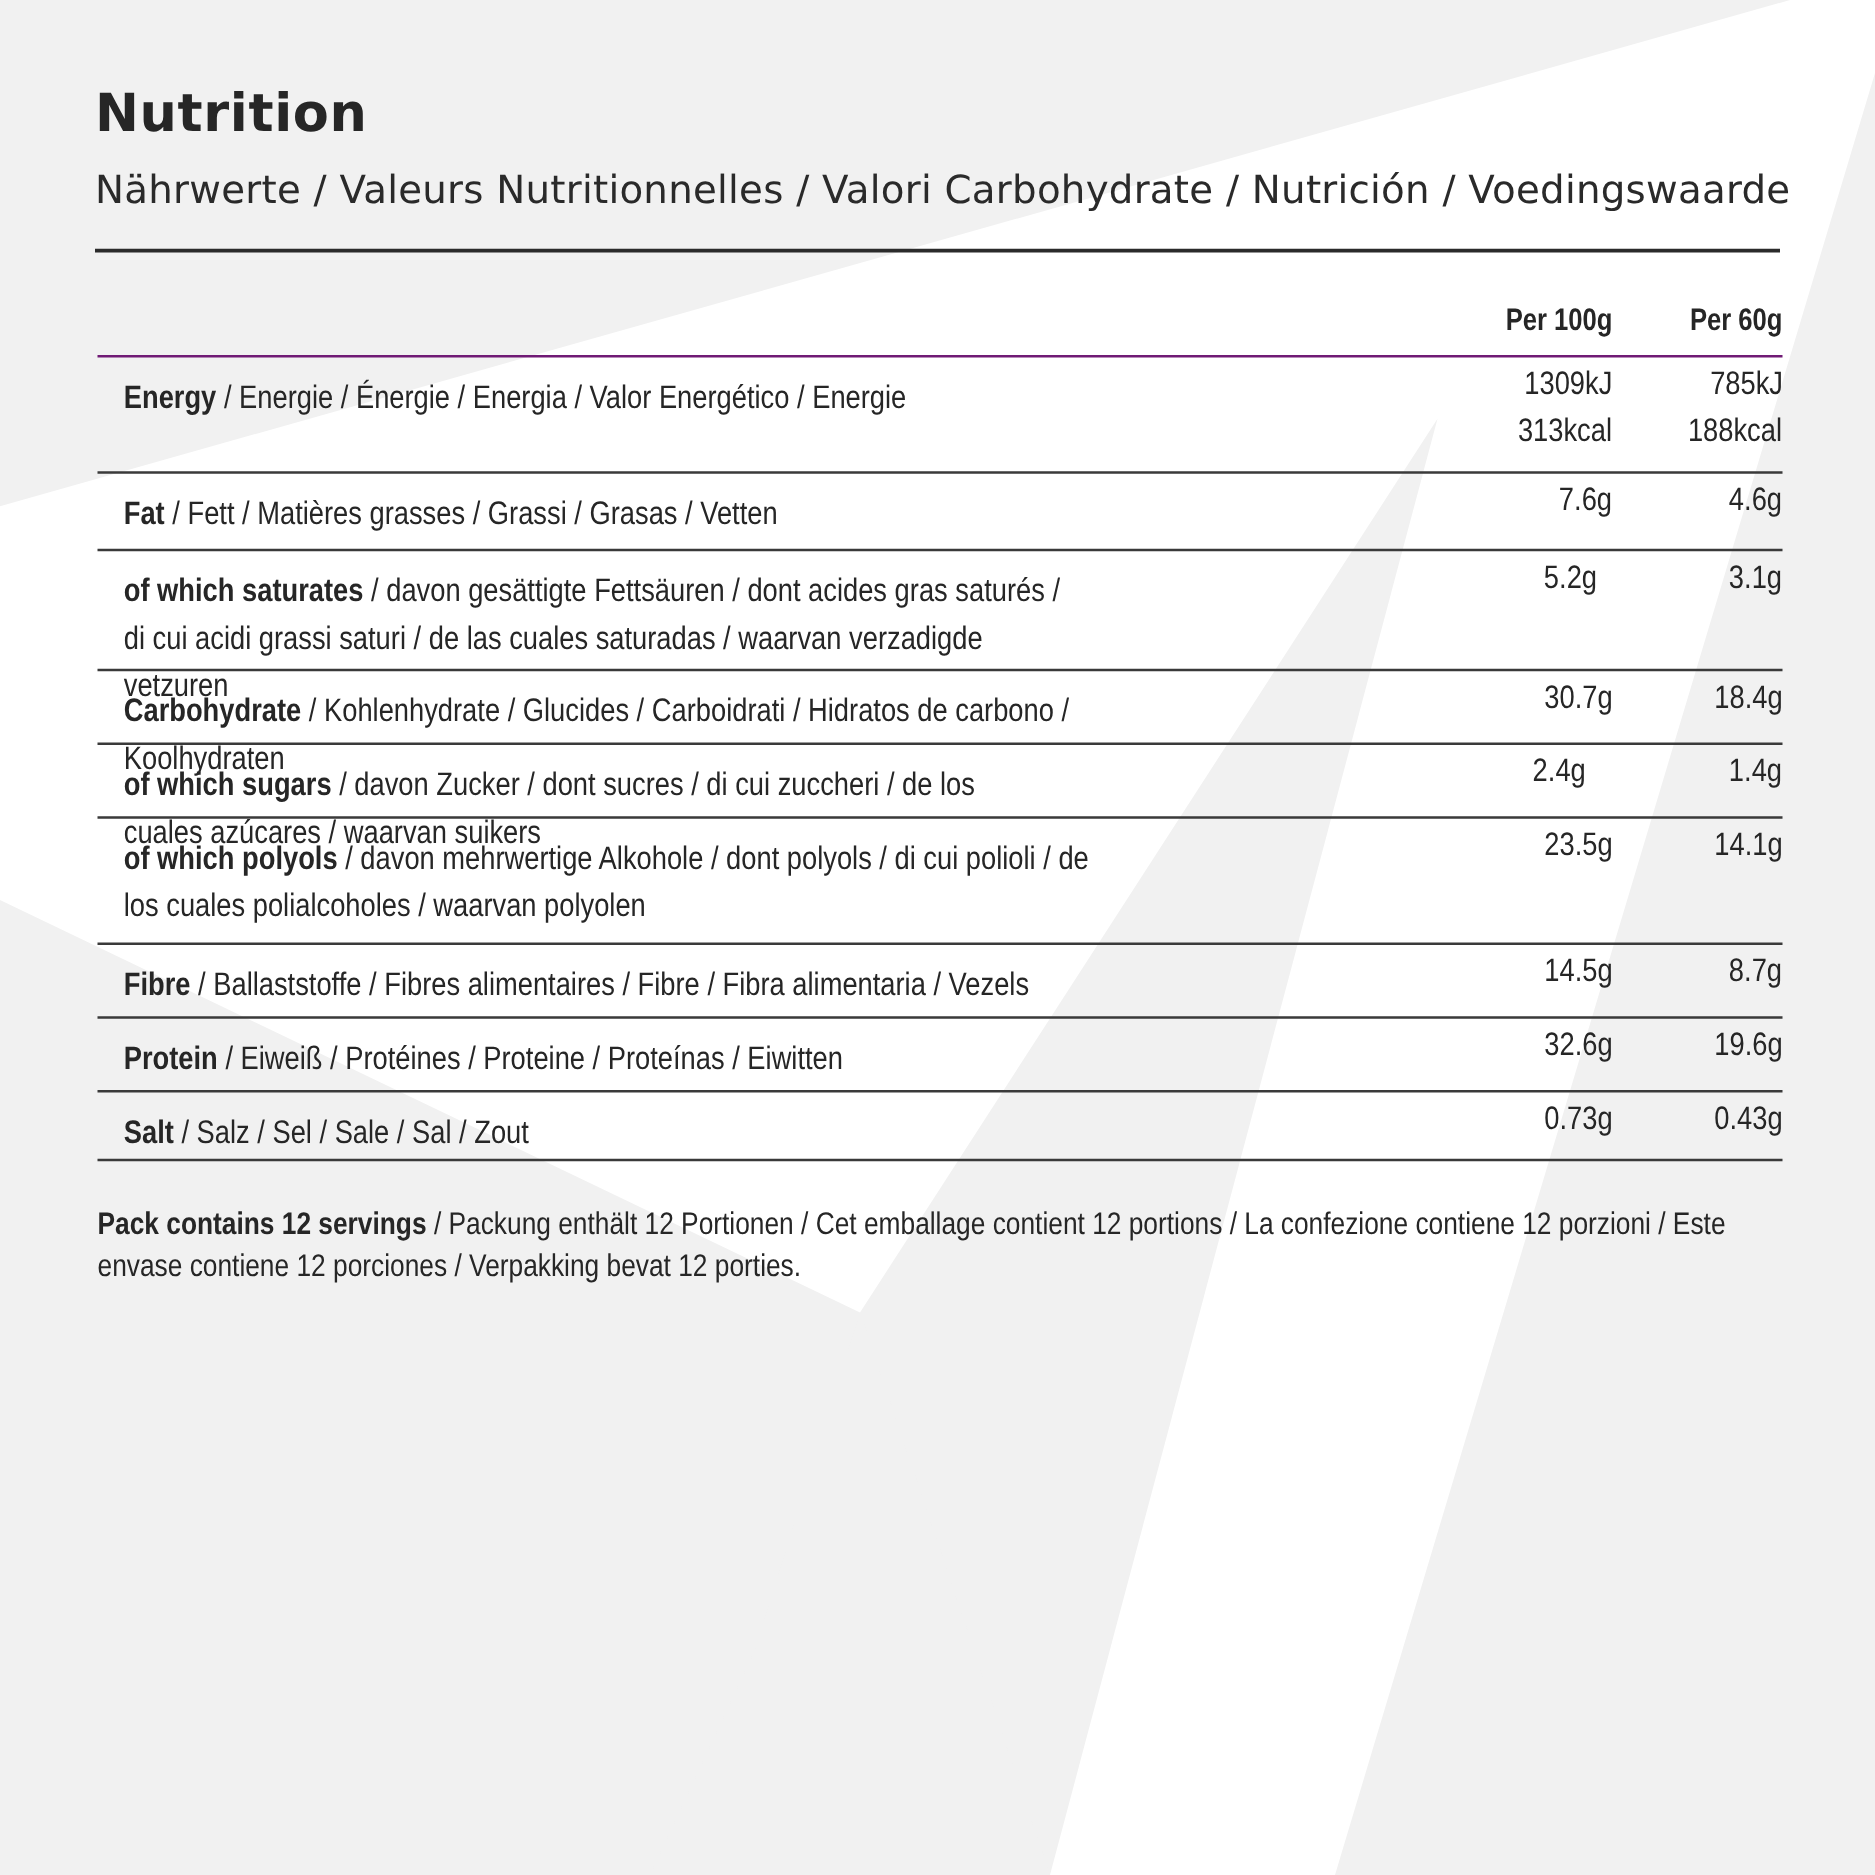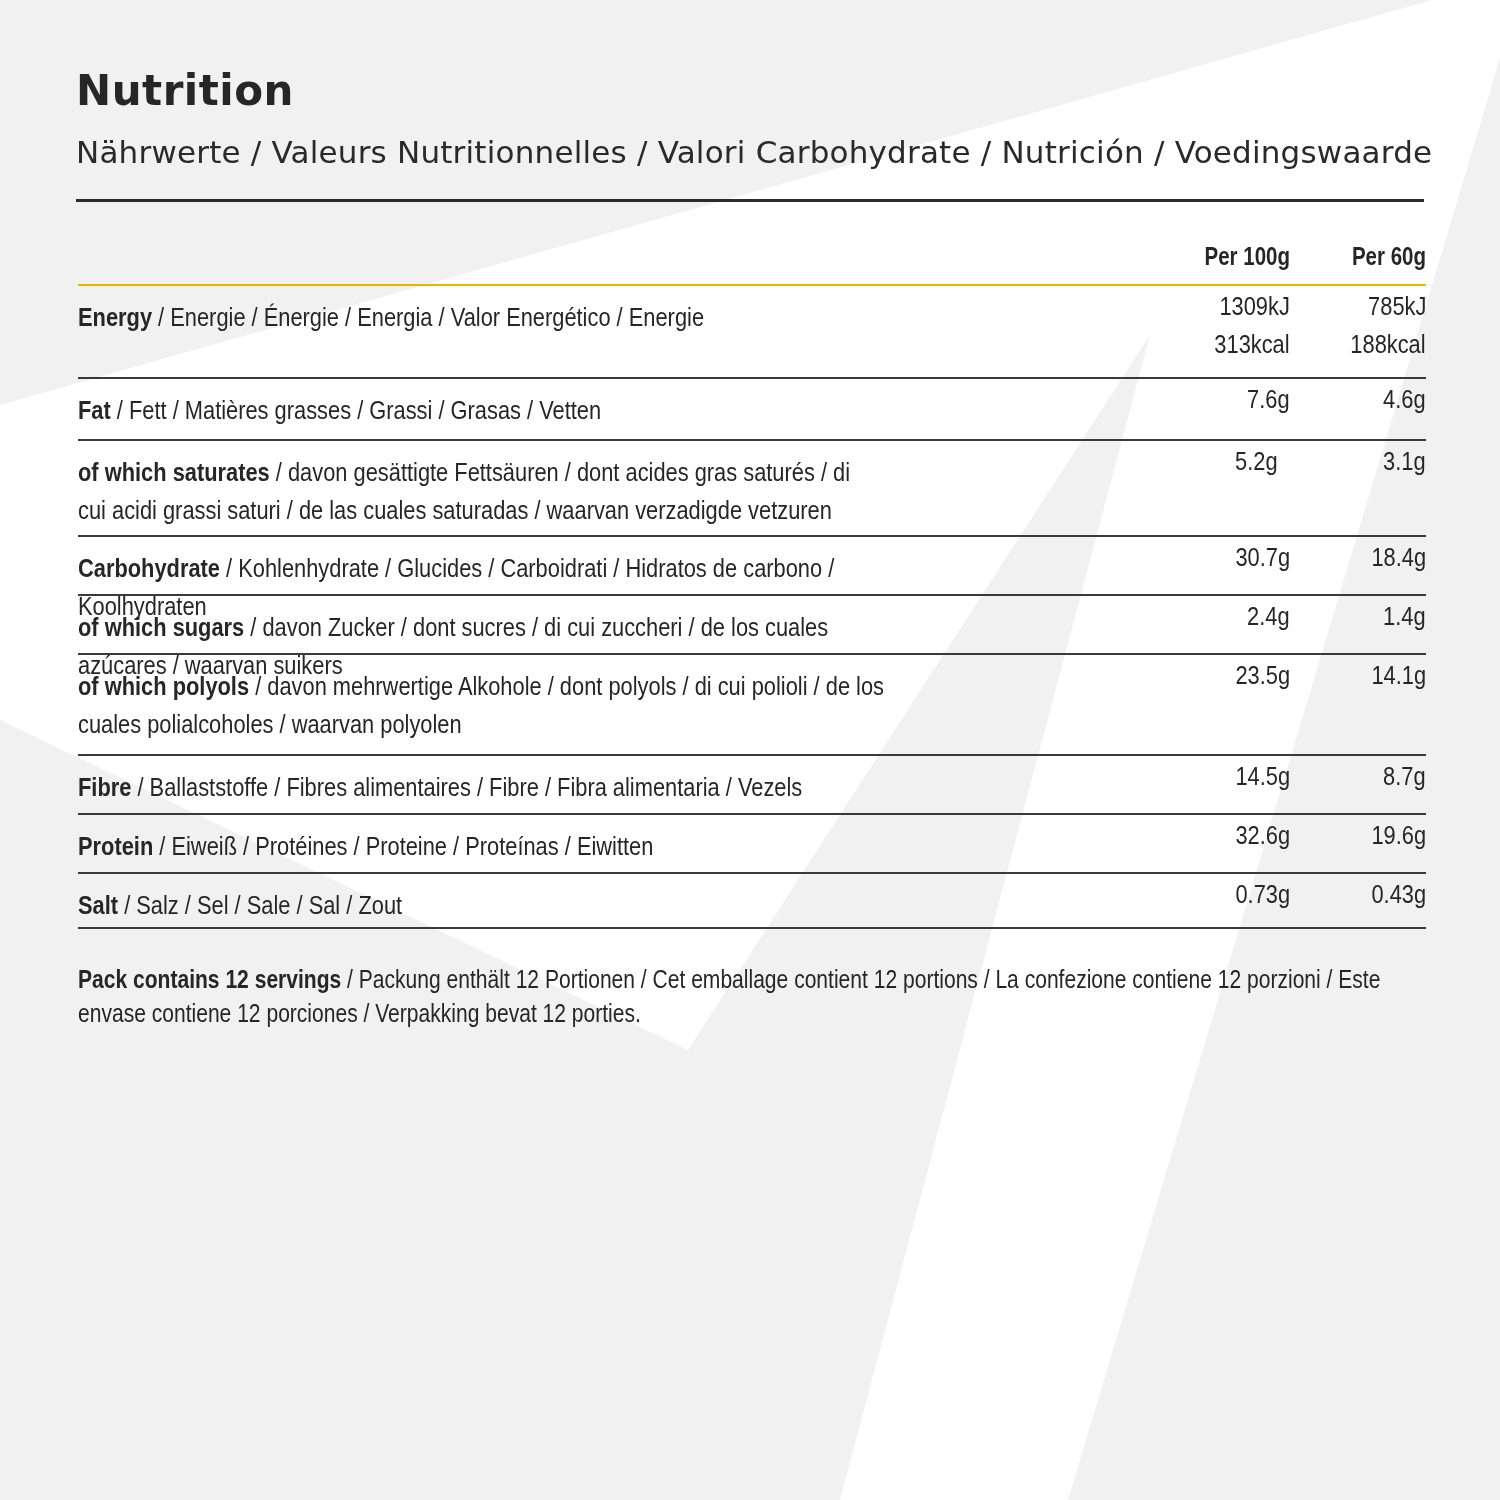--- a/index.html
+++ b/index.html
@@ -3,28 +3,28 @@
 <meta charset="utf-8">
 <style>
   html, body { margin:0; padding:0; }
   body { width:1500px; height:1500px; position:relative; overflow:hidden; background:#ffffff; color:#262626; font-family:"Liberation Sans", sans-serif; }
   .bg { position:absolute; left:0; top:0; width:1500px; height:1500px; z-index:0; }
   .page { position:absolute; left:0; top:0; width:1348px; height:1500px; z-index:1; }
   .title { position:absolute; left:76px; top:66px; font-family:"DejaVu Sans", sans-serif; font-weight:bold; font-size:42px; letter-spacing:0.5px; color:#262626; }
   .subtitle { position:absolute; left:76px; top:134px; font-family:"DejaVu Sans", sans-serif; font-size:31px; color:#2a2a2a; white-space:nowrap; letter-spacing:0.2px; }
   .top-rule { position:absolute; left:76px; top:199px; width:1348px; height:3px; background:#2b2b2b; }
   .table { position:absolute; left:78px; top:230px; width:1348px; font-family:"Liberation Sans", sans-serif; }
-  .thead { display:flex; height:54px; border-bottom:2px solid #eab308; align-items:flex-start; }
+  .thead { display:flex; height:54px; border-bottom:2px solid #701a75; align-items:flex-start; }
   .thead .lab { flex:1; }
   .col1, .col2 { text-align:right; font-size:25px; }
   .col1 { width:180px; }
   .col2 { width:136px; }
   .thead .col1, .thead .col2 { font-weight:bold; transform:scaleX(0.82); transform-origin:right; padding-top:12px; }
   .row { display:flex; border-bottom:2px solid #3a3a3a; align-items:flex-start; }
-  .row .lab { flex:1; font-size:26px; line-height:38px; padding-top:12px; padding-bottom:6px; padding-right:220px; }
+  .row .lab { flex:1; font-size:26px; line-height:38px; padding-top:12px; padding-bottom:6px; padding-right:220px;margin-left:21px; }
   .row .lab .cond { display:inline-block; transform:scaleX(0.84); transform-origin:left; width:119%; }
   .row .val { font-size:26px; line-height:38px; padding-top:1px; }
   .row .val span { display:inline-block; transform:scaleX(0.84); transform-origin:right; }
   .bold { font-weight:bold; }
   .footer { position:absolute; left:78px; top:962px; width:1600px; font-size:25px; line-height:34px; transform:scaleX(0.842); transform-origin:left top; }
 </style>
 </head>
 <body>
 
 <svg class="bg" viewBox="0 0 1500 1500" xmlns="http://www.w3.org/2000/svg">
@@ -65,21 +65,21 @@
       <div class="val col1"><span>5.2g</span></div>
       <div class="val col2"><span>3.1g</span></div>
     </div>
 
     <div class="row" style="height:57px;">
       <div class="lab"><span class="cond"><span class="bold">Carbohydrate</span><span> / Kohlenhydrate / Glucides / Carboidrati / Hidratos de carbono / Koolhydraten</span></span></div>
       <div class="val col1"><span>30.7g</span></div>
       <div class="val col2"><span>18.4g</span></div>
     </div>
 
-    <div class="row" style="height:57px;">
+    <div class="row" style="height:57px;gap:21px;">
       <div class="lab"><span class="cond"><span class="bold">of which sugars</span><span> / davon Zucker / dont sucres / di cui zuccheri / de los cuales azúcares / waarvan suikers</span></span></div>
       <div class="val col1"><span>2.4g</span></div>
       <div class="val col2"><span>1.4g</span></div>
     </div>
 
     <div class="row" style="height:99px;">
       <div class="lab"><span class="cond"><span class="bold">of which polyols</span><span> / davon mehrwertige Alkohole / dont polyols / di cui polioli / de los cuales polialcoholes / waarvan polyolen</span></span></div>
       <div class="val col1"><span>23.5g</span></div>
       <div class="val col2"><span>14.1g</span></div>
     </div>

